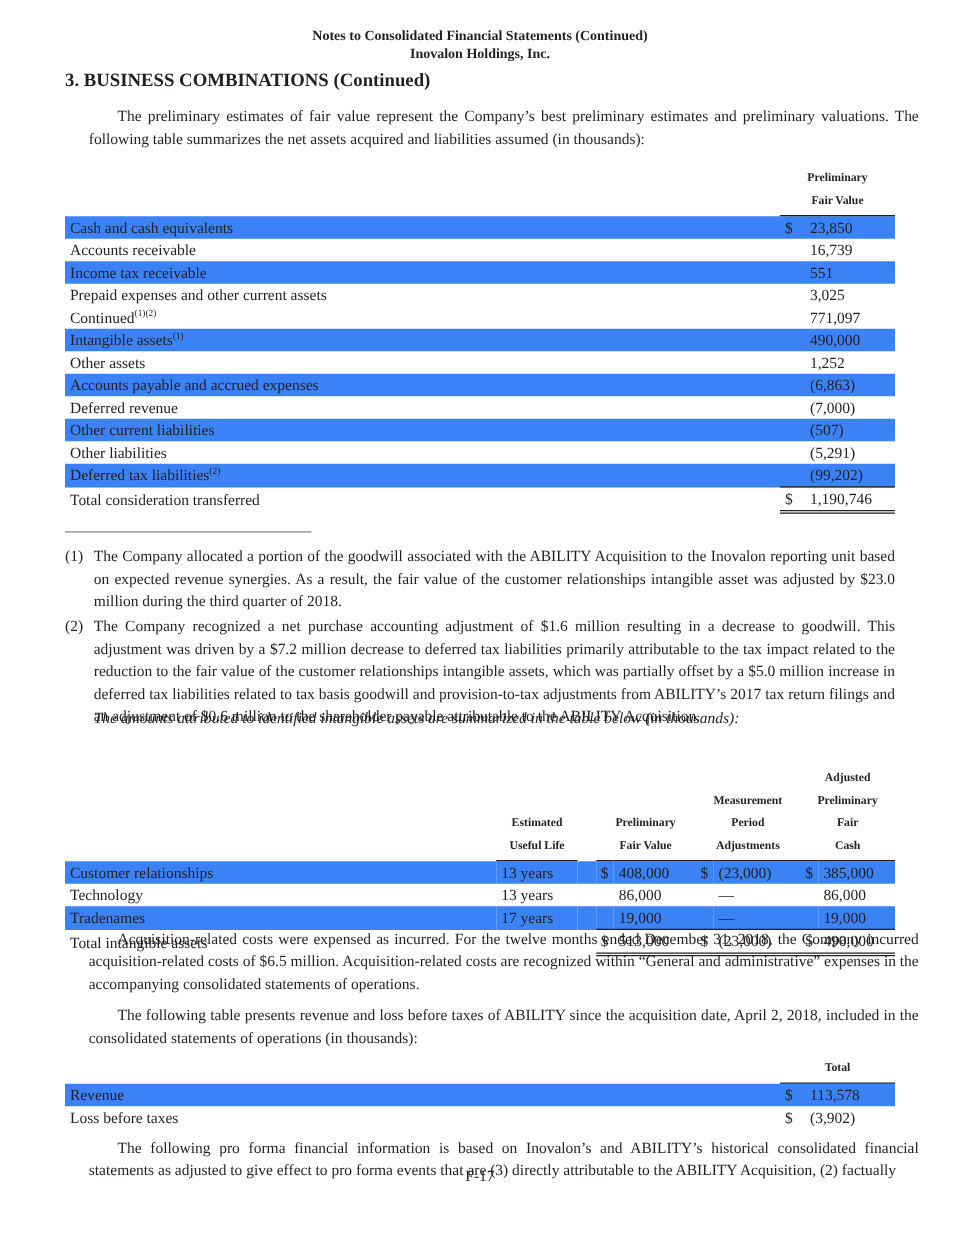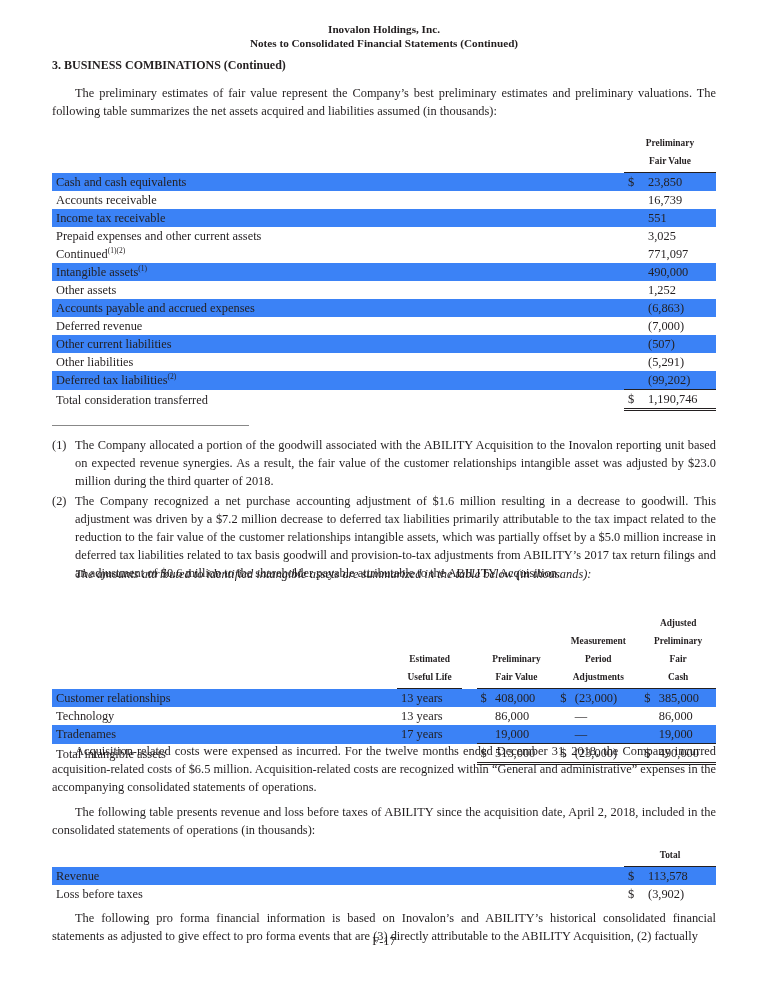--- a/index.html
+++ b/index.html
@@ -1,41 +1,41 @@
 <!DOCTYPE html>
 <html><head>
 <meta charset="utf-8">
 <style>
   * { box-sizing: border-box; margin: 0; padding: 0; }
   html, body { width: 768px; height: 1000px; background: #ffffff; overflow: hidden; }
   body { font-family: "Liberation Serif", serif; color: #231f20; font-size: 12.4px; line-height: 18px; position: relative; }
   .page-header { position: absolute; top: 22px; left: 0; width: 768px; text-align: center; font-weight: bold; font-size: 11.2px; line-height: 14px; }
-  .section-title { position: absolute; top: 56px; left: 52px; font-weight: bold; font-size: 12px; }
+  .section-title { position: absolute; top: 56px; left: 52px; font-weight: bold; font-size: 15px; }
   .para { position: absolute; left: 52px; width: 664px; text-align: justify; font-size: 12.4px; line-height: 18px; }
-  .indent { text-indent: 23px; }
+  .indent { text-indent: 23px; margin-left: 19px; }
   table.fin { position: absolute; left: 52px; width: 664px; border-collapse: collapse; font-size: 12.4px; }
   table.fin td { height: 18px; padding: 0 4px; line-height: 18px; white-space: nowrap; }
   table.fin tr.shade td { background: #3b82f6; }
   table.fin td.num { }
   table.fin td.dollar { text-align: left; padding-left: 4px; }
   .colhead { font-weight: bold; font-size: 9.4px; line-height: 10px; text-align: center; vertical-align: bottom; padding-bottom: 2px !important; }
   .topline { border-top: 1.5px solid #231f20; }
   .dbl { border-bottom: 3px double #231f20; }
   sup { font-size: 7.5px; vertical-align: super; line-height: 0; }
   .footrule { position: absolute; left: 52px; top: 425px; width: 197px; border-top: 1px solid #888; }
   .fn { position: absolute; left: 52px; width: 664px; text-align: justify; font-size: 12.4px; line-height: 18px; padding-left: 23px; }
   .fn .fn-num { position: absolute; left: 0; top: 0; }
   .page-num { position: absolute; top: 932px; left: 0; width: 768px; text-align: center; font-size: 12.4px; }
 </style>
 </head>
 <body>
 
 <div class="page-header">
+  <div>Notes to Consolidated Financial Statements (Continued)</div>
   <div>Inovalon Holdings, Inc.</div>
-  <div>Notes to Consolidated Financial Statements (Continued)</div>
 </div>
 
 <div class="section-title">3. BUSINESS COMBINATIONS (Continued)</div>
 
 <p class="para indent" style="top:84px;">The preliminary estimates of fair value represent the Company’s best preliminary estimates and preliminary valuations. The following table summarizes the net assets acquired and liabilities assumed (in thousands):</p>
 
 <table class="fin" style="top:134px;">
   <colgroup>
       <col style="width:572px">
       <col style="width:20px">

